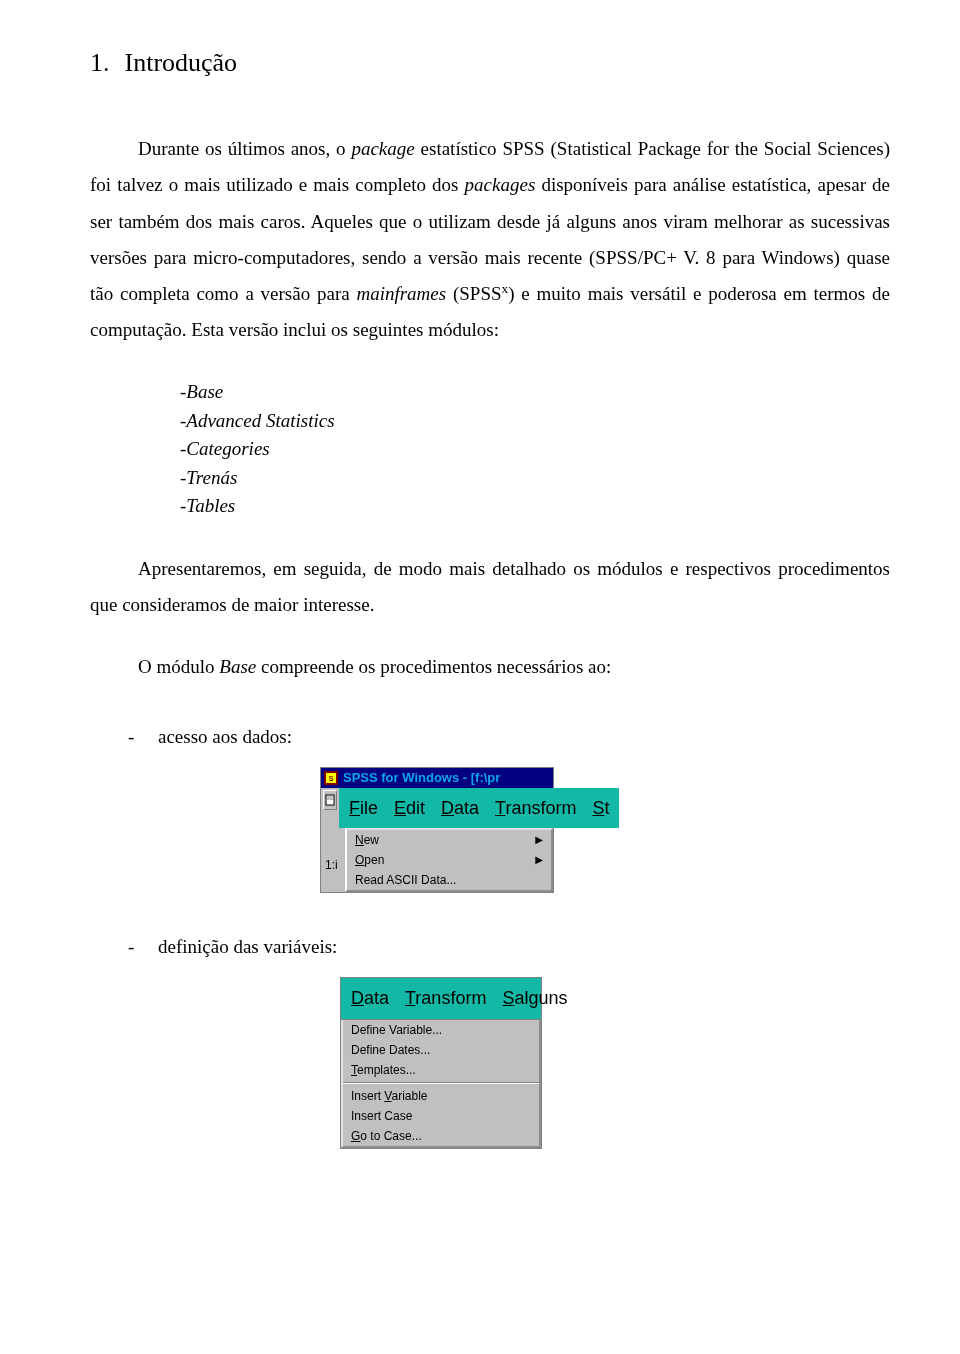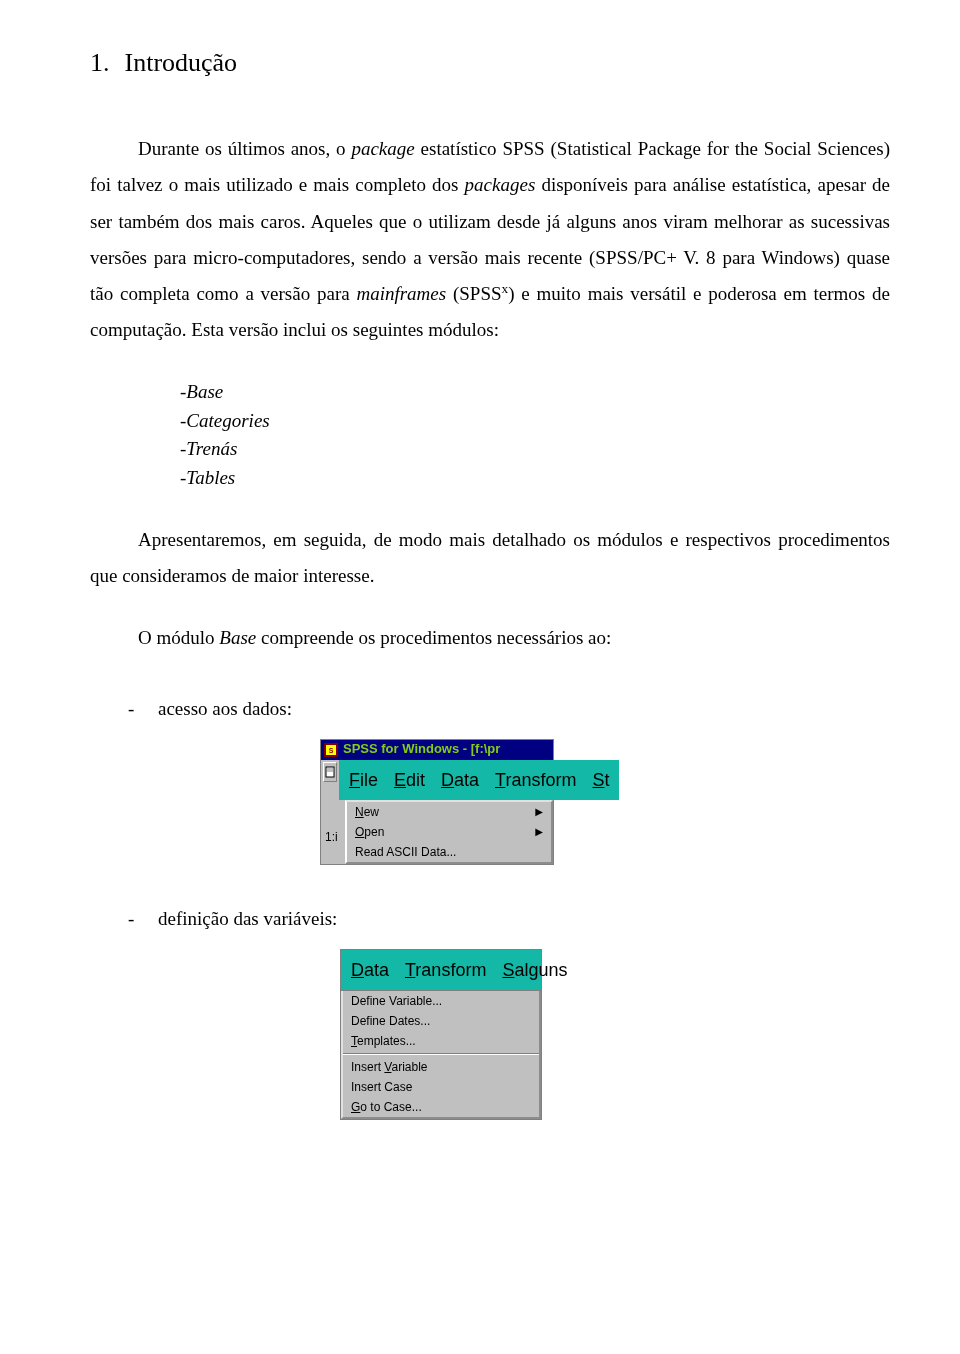--- a/index.html
+++ b/index.html
@@ -9,21 +9,21 @@
   p.body{margin:0 0 10px;text-align:justify}
   .indent{text-indent:48px}
   .italic{font-style:italic}
   .modules{margin:30px 0 30px 90px;font-style:italic}
   .modules div{line-height:1.5}
   .dash-item{margin:18px 0 10px 38px}
   .dash-item .dash{display:inline-block;width:30px}
   .embed{margin:12px 0 12px 230px}
   .embed2{margin:12px 0 0 250px}
   .win{border:1px solid #808080;background:#c0c0c0;display:inline-block}
-  .titlebar{background:#000080;color:#84cc16;font-family:Tahoma,Arial,sans-serif;font-size:13px;font-weight:700;display:flex;align-items:center;height:20px;padding:0 2px}
+  .titlebar{background:#000080;color:#0ea5e9;font-family:Tahoma,Arial,sans-serif;font-size:13px;font-weight:700;display:flex;align-items:center;height:20px;padding:0 2px}
   .tb-logo{width:16px;height:16px;margin-right:4px;display:inline-flex;align-items:center;justify-content:center}
   .tb-logo svg{display:block}
   .menubar{background:#14b8a6;font-family:Tahoma,Arial,sans-serif;font-size:18px;display:flex;padding:2px 2px;border-bottom:1px solid #808080}
   .menubar .mi{padding:1px 8px;cursor:default}
   .menubar .mi u{text-underline-offset:1px}
   .menu{background:#c0c0c0;font-family:Tahoma,Arial,sans-serif;font-size:12px;border:2px outset #e0e0e0;display:inline-block;min-width:180px}
   .menu .row{display:flex;justify-content:space-between;padding:1px 8px;line-height:18px;height:18px}
   .menu .row u{text-underline-offset:1px}
   .arrow{font-size:10px;margin-left:20px}
   .winwrap{display:flex}
@@ -43,20 +43,21 @@
     <span class="num">1.</span>
     <span>Introdução</span>
   </div>
 
   <p class="body indent">
     <span>Durante os últimos anos, o </span><span class="italic">package</span><span> estatístico SPSS (Statistical Package for the Social Sciences) foi talvez o mais utilizado e mais completo dos </span><span class="italic">packages</span><span> disponíveis para análise estatística, apesar de ser também dos mais caros. Aqueles que o utilizam desde já alguns anos viram melhorar  as sucessivas versões para micro-computadores, sendo a versão mais recente (SPSS/PC+ V. 8 para Windows) quase tão completa como a versão para </span><span class="italic">mainframes</span><span> (SPSS</span><sup>x</sup><span>) e muito mais versátil e poderosa em termos de computação. Esta versão inclui os seguintes módulos:</span>
   </p>
 
   <div class="modules">
     <div>-Base</div>
+    <div>-Advanced Statistics</div>
     <div>-Categories</div>
     <div>-Trenás</div>
     <div>-Tables</div>
   </div>
 
   <p class="body indent">Apresentaremos, em seguida, de modo mais detalhado os módulos e respectivos procedimentos que consideramos de maior interesse.</p>
 
   <p class="body indent" style="margin-top:26px">
     <span>O módulo </span><span class="italic">Base</span><span> compreende os procedimentos necessários ao:</span>
   </p>

